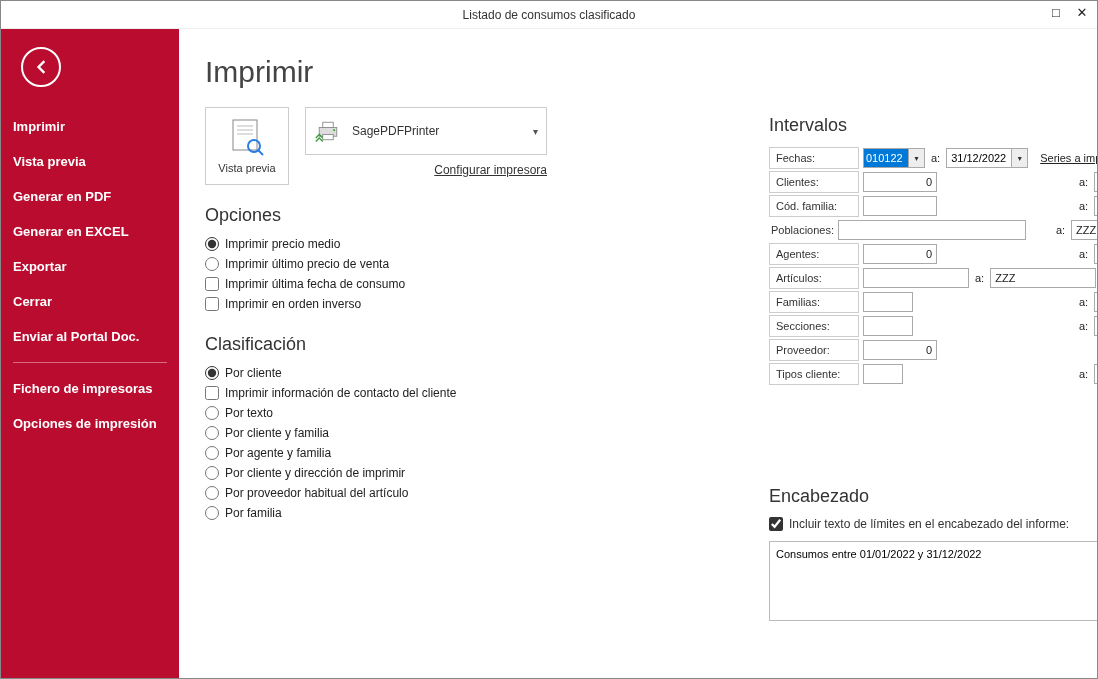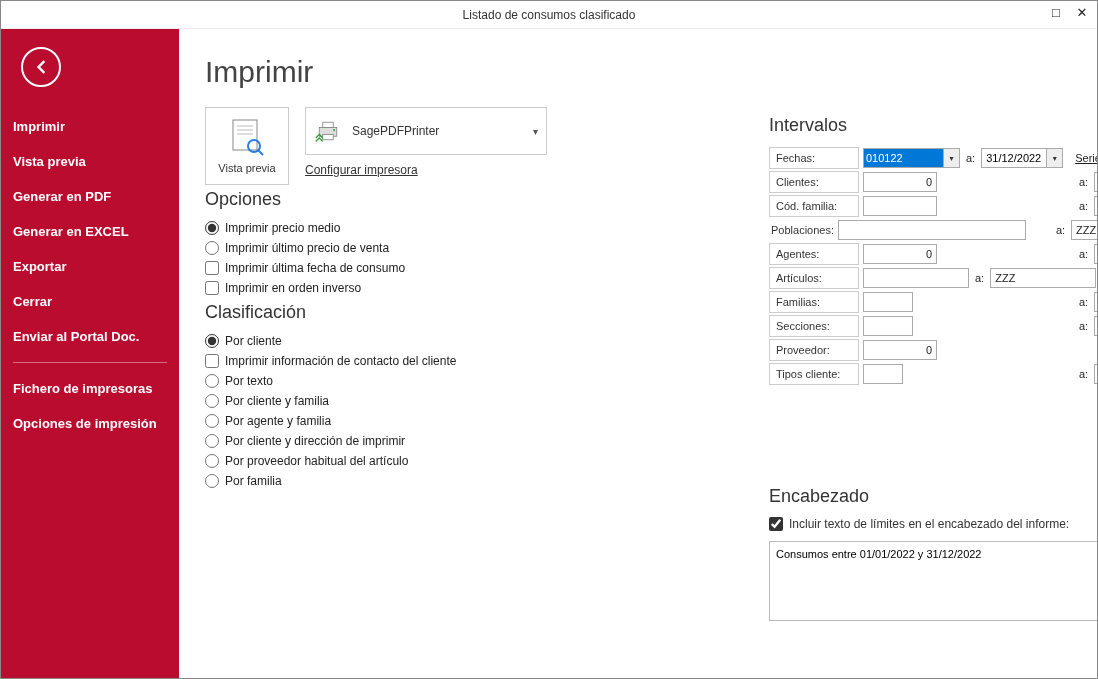--- a/index.html
+++ b/index.html
@@ -16,22 +16,22 @@
 .side-item.bold { font-weight: 600; }
 .side-sep { border-top: 1px solid rgba(255,255,255,0.4); margin: 8px 12px; }
 .main { flex: 1; padding: 26px 28px 10px 26px; overflow: hidden; position: relative; }
 .main h1 { font-size: 30px; font-weight: 300; color: #444; margin-bottom: 18px; }
 .top-row { display: flex; gap: 16px; align-items: flex-start; }
 .preview-box { width: 84px; height: 78px; border: 1px solid #ccc; display: flex; flex-direction: column; align-items: center; justify-content: center; gap: 4px; cursor: pointer; }
 .preview-box .label { font-size: 11px; color: #333; }
 .printer-box { width: 242px; height: 48px; border: 1px solid #ccc; display: flex; align-items: center; gap: 10px; padding: 0 8px; cursor: pointer; position: relative; }
 .printer-box .chev { position: absolute; right: 8px; font-size: 10px; color: #555; }
 .config-link { font-size: 12px; color: #333; text-decoration: underline; cursor: pointer; margin-top: 8px; display: inline-block; }
-.link-row { width: 242px; }
-.section-title { font-size: 18px; font-weight: 400; color: #333; margin-top: 4px; margin-bottom: 8px; }
+.link-row { width: 242px; text-align: right; }
+.section-title { font-size: 18px; font-weight: 400; color: #333; margin-top: 20px; margin-bottom: 8px; }
 .opt-row { display: flex; align-items: center; gap: 6px; padding: 3px 0; font-size: 12px; color: #222; }
 .opt-row input[type=radio], .opt-row input[type=checkbox] { accent-color: #333; width: 14px; height: 14px; cursor: pointer; }
 .opt-row label { cursor: pointer; }
 .indent { }
 .right-col { position: absolute; left: 590px; top: 26px; width: 490px; }
 .right-col .section-title.first { margin-top: 60px; }
 .intervals { margin-top: 10px; }
 .ir { display: flex; align-items: center; gap: 4px; height: 24px; font-size: 11px; }
 .ir-label { border: 1px solid #ccc; height: 22px; display: flex; align-items: center; padding: 0 6px; min-width: 90px; font-size: 11px; color: #333; }
 .ir-input { border: 1px solid #aaa; height: 20px; padding: 0 4px; font-size: 11px; color: #222; text-align: right; }
@@ -162,21 +162,21 @@
         <input type="radio" name="cl" style="">
         <label>Por familia</label>
       </div>
 
     <div class="right-col">
       <div class="section-title first">Intervalos</div>
       <div class="intervals">
         <div class="ir">
           <span class="ir-label">Fechas:</span>
           <div class="combo">
-              <input class="ir-input sel" style="width: 79px; border: none;" value="010122">
+              <input class="ir-input sel" style="width: 44px; border: none;" value="010122">
               <span class="drop">▾</span>
             </div>
           <span class="a">a:</span>
           <div class="combo">
               <input style="width: 64px;" value="31/12/2022">
               <span class="drop">▾</span>
             </div>
           <span class="series-link">Series a imprimir:</span>
         </div>
         <div class="ir">

